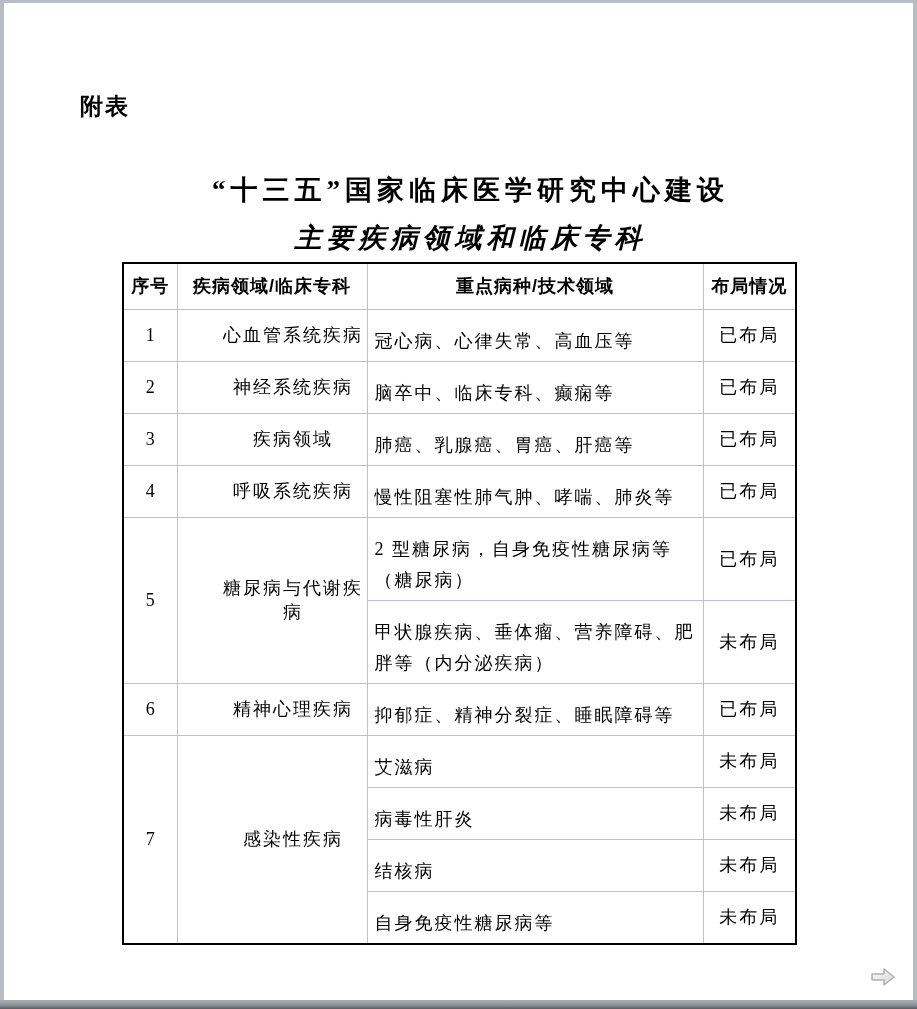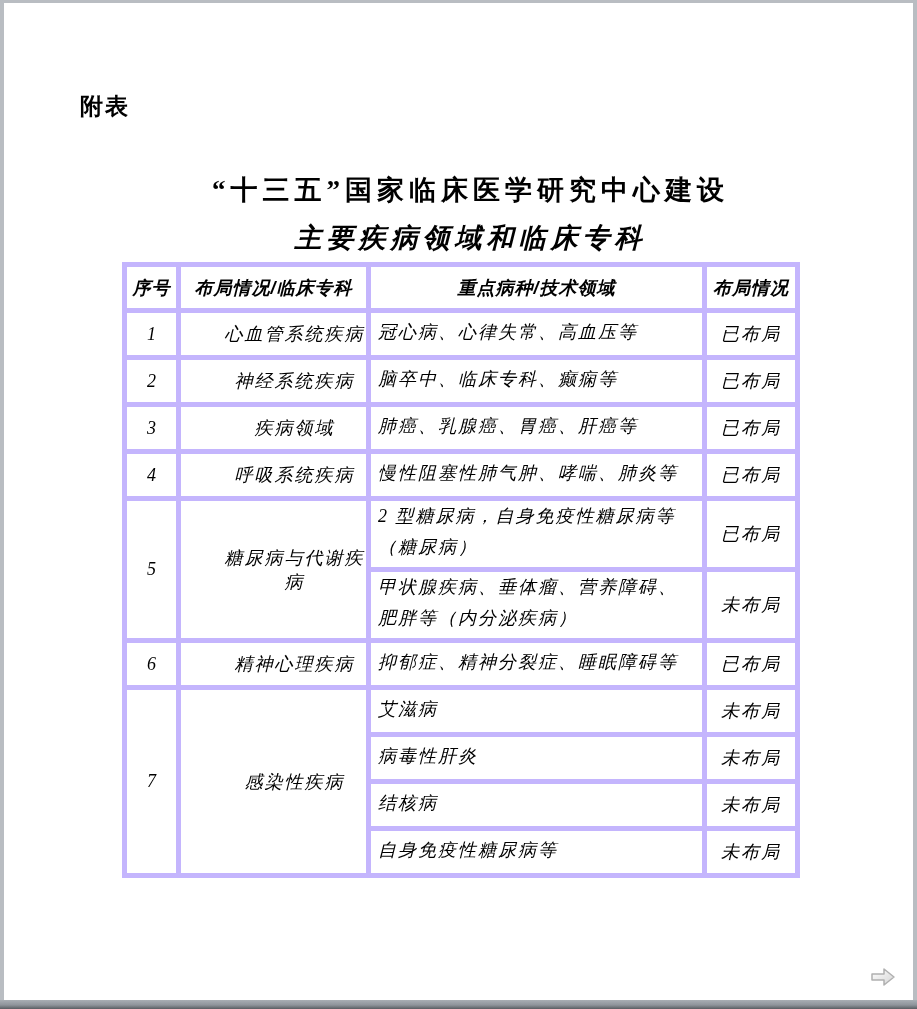--- a/index.html
+++ b/index.html
@@ -35,36 +35,35 @@
     position:absolute; left:118px; top:259px;
     width:673px; table-layout:fixed;
     border-collapse:collapse;
     font-size:18px;
   }
   table.main col.c-no     { width:54px; }
   table.main col.c-area   { width:190px; }
   table.main col.c-focus  { width:336px; }
   table.main col.c-status { width:93px; }
   table.main td, table.main th {
-    border:5px solid #c4b5fd;
+    border:1px solid #c4b5fd;
     vertical-align:middle;
     font-weight:normal;
-    font-style:italic;
   }
   table.main { border:2px solid #000; }
   table.main thead th {
     font-weight:bold; letter-spacing:1px; text-align:center;
     font-size:18px; height:46px;
     font-family:"Liberation Sans", sans-serif;
   }
   tr.h-std  { height:47px; }
   tr.h-tall { height:69px; }
   td.cell-no     { text-align:center; letter-spacing:0; font-size:18px; }
   td.cell-area   { text-align:center; letter-spacing:2px;padding-left:42px; }
-  td.cell-focus  { text-align:left; letter-spacing:2px; padding:0 6px 4px 7px; line-height:31px; }
+  td.cell-focus  { text-align:left; letter-spacing:2px; padding:16px 6px 4px 7px; line-height:31px; }
   td.cell-status { text-align:center; letter-spacing:2px;margin-top:32px; }
 
   .next-arrow {
     position:absolute; left:870px; top:967px; width:26px; height:20px; cursor:pointer;
   }
 </style>
 </head>
 <body>
 
 <div class="page">
@@ -76,21 +75,21 @@
   <table class="main">
     <colgroup>
       <col class="c-no">
         <col class="c-area">
         <col class="c-focus">
         <col class="c-status">
     </colgroup>
     <thead>
       <tr>
         <th>序号</th>
-        <th>布局情况/临床专科</th>
+        <th>疾病领域/临床专科</th>
         <th>重点病种/技术领域</th>
         <th>布局情况</th>
       </tr>
     </thead>
     <tbody>
       <tr class="h-std">
         <td class="cell-no">1</td>
         <td class="cell-area">心血管系统疾病</td>
         <td class="cell-focus">冠心病、心律失常、高血压等</td>
         <td class="cell-status">已布局</td>

